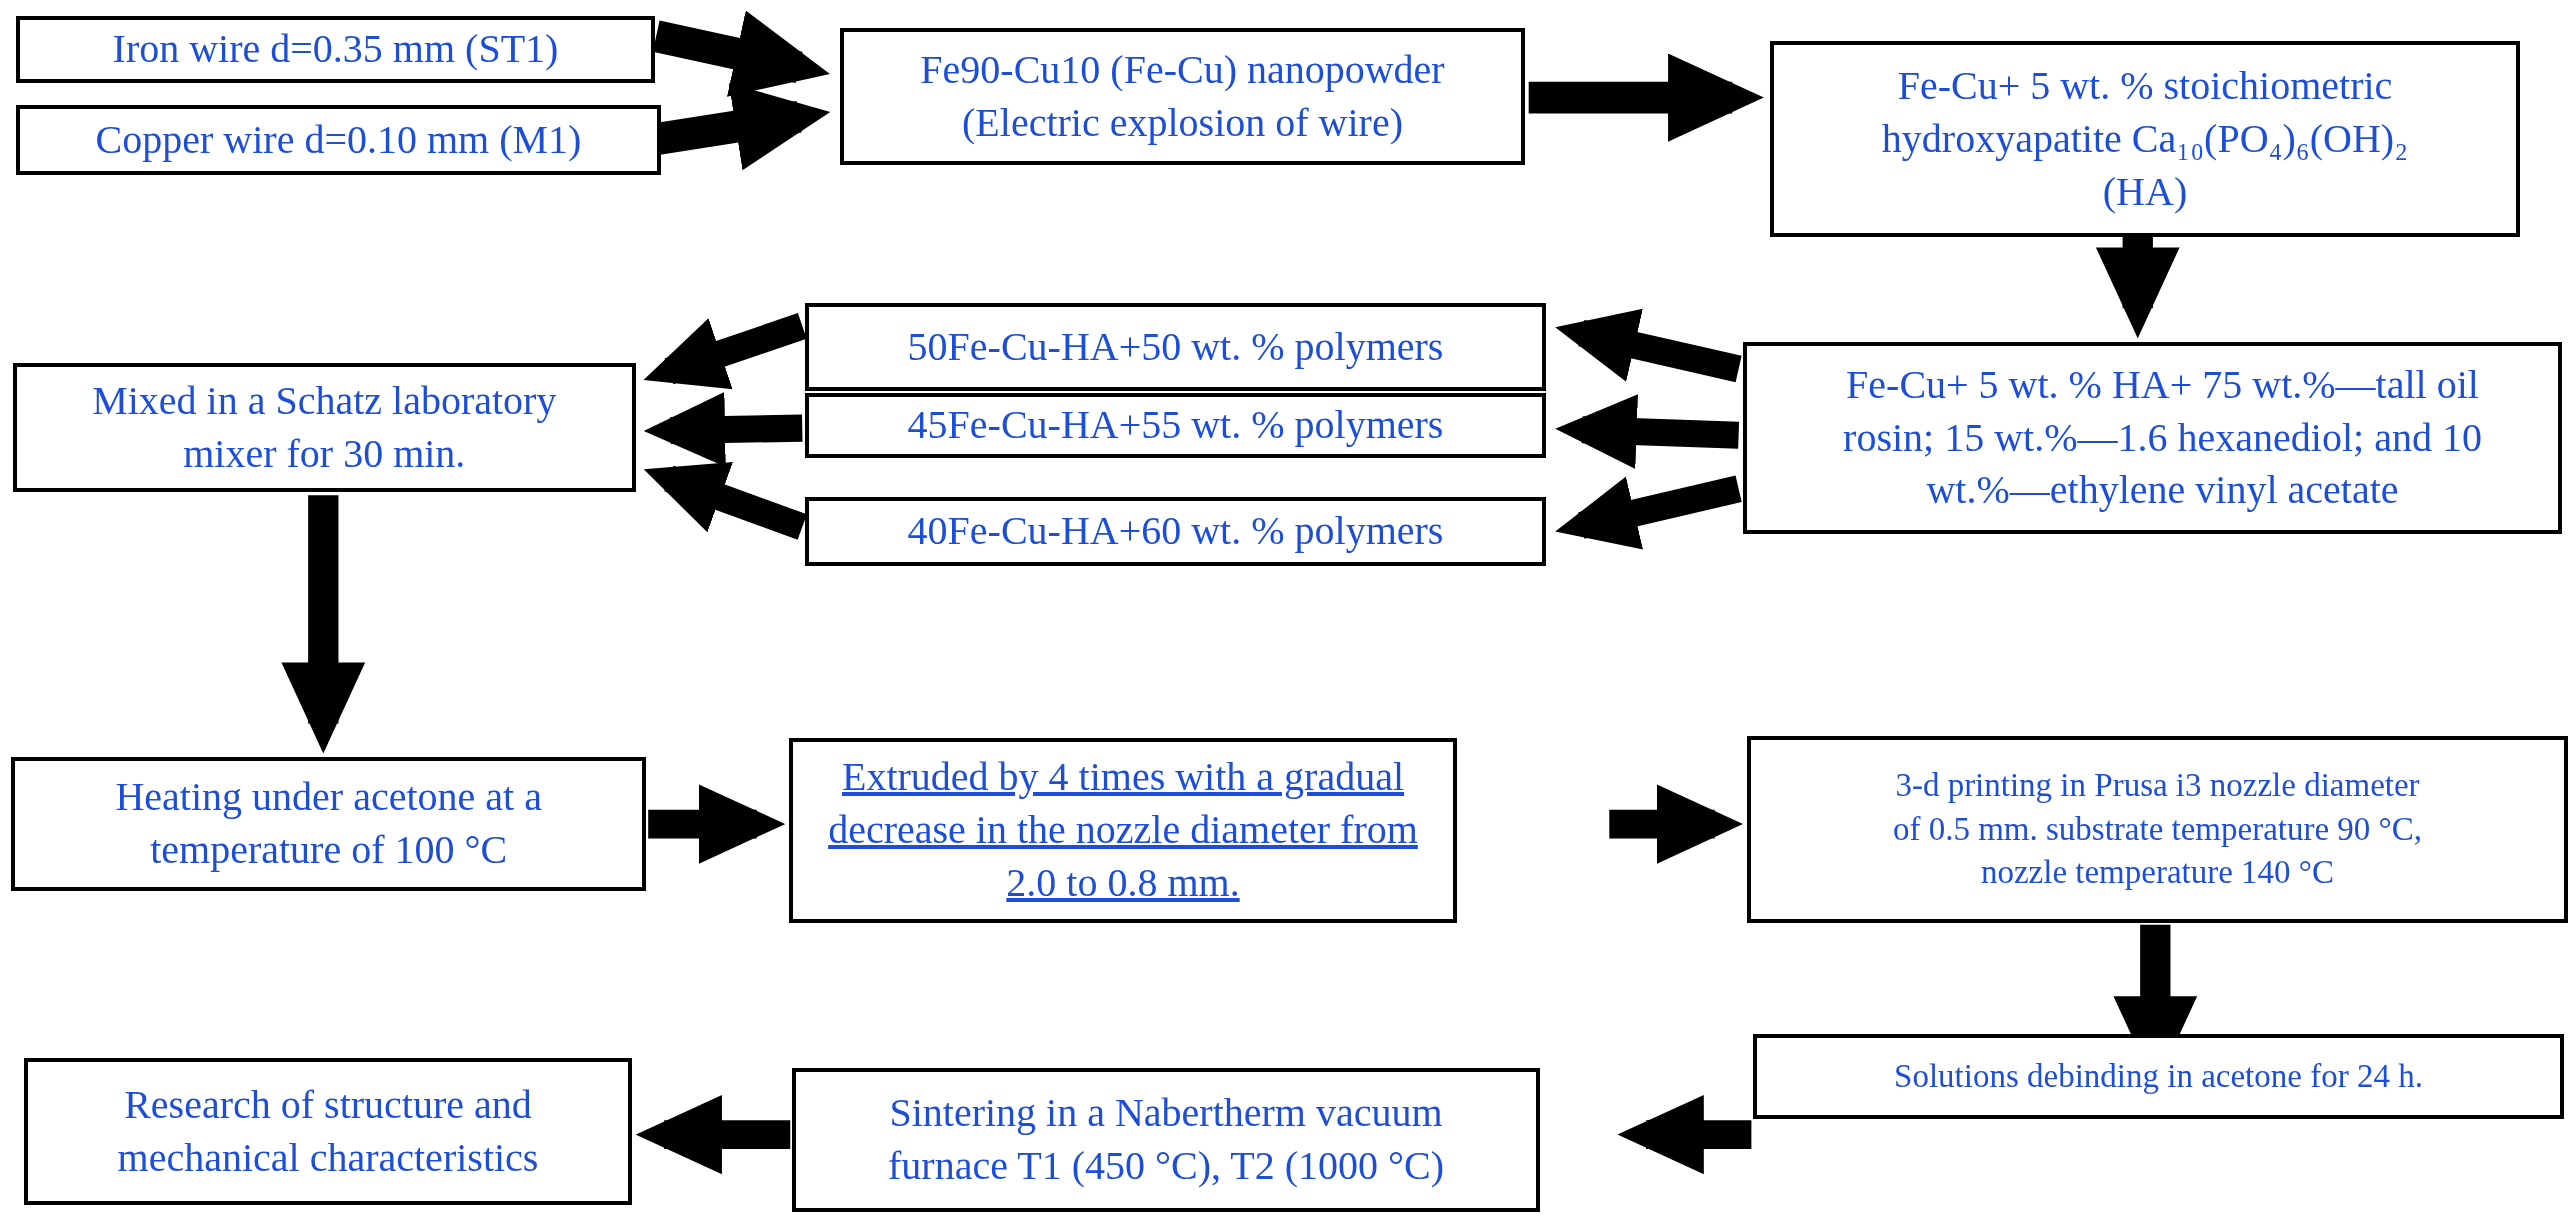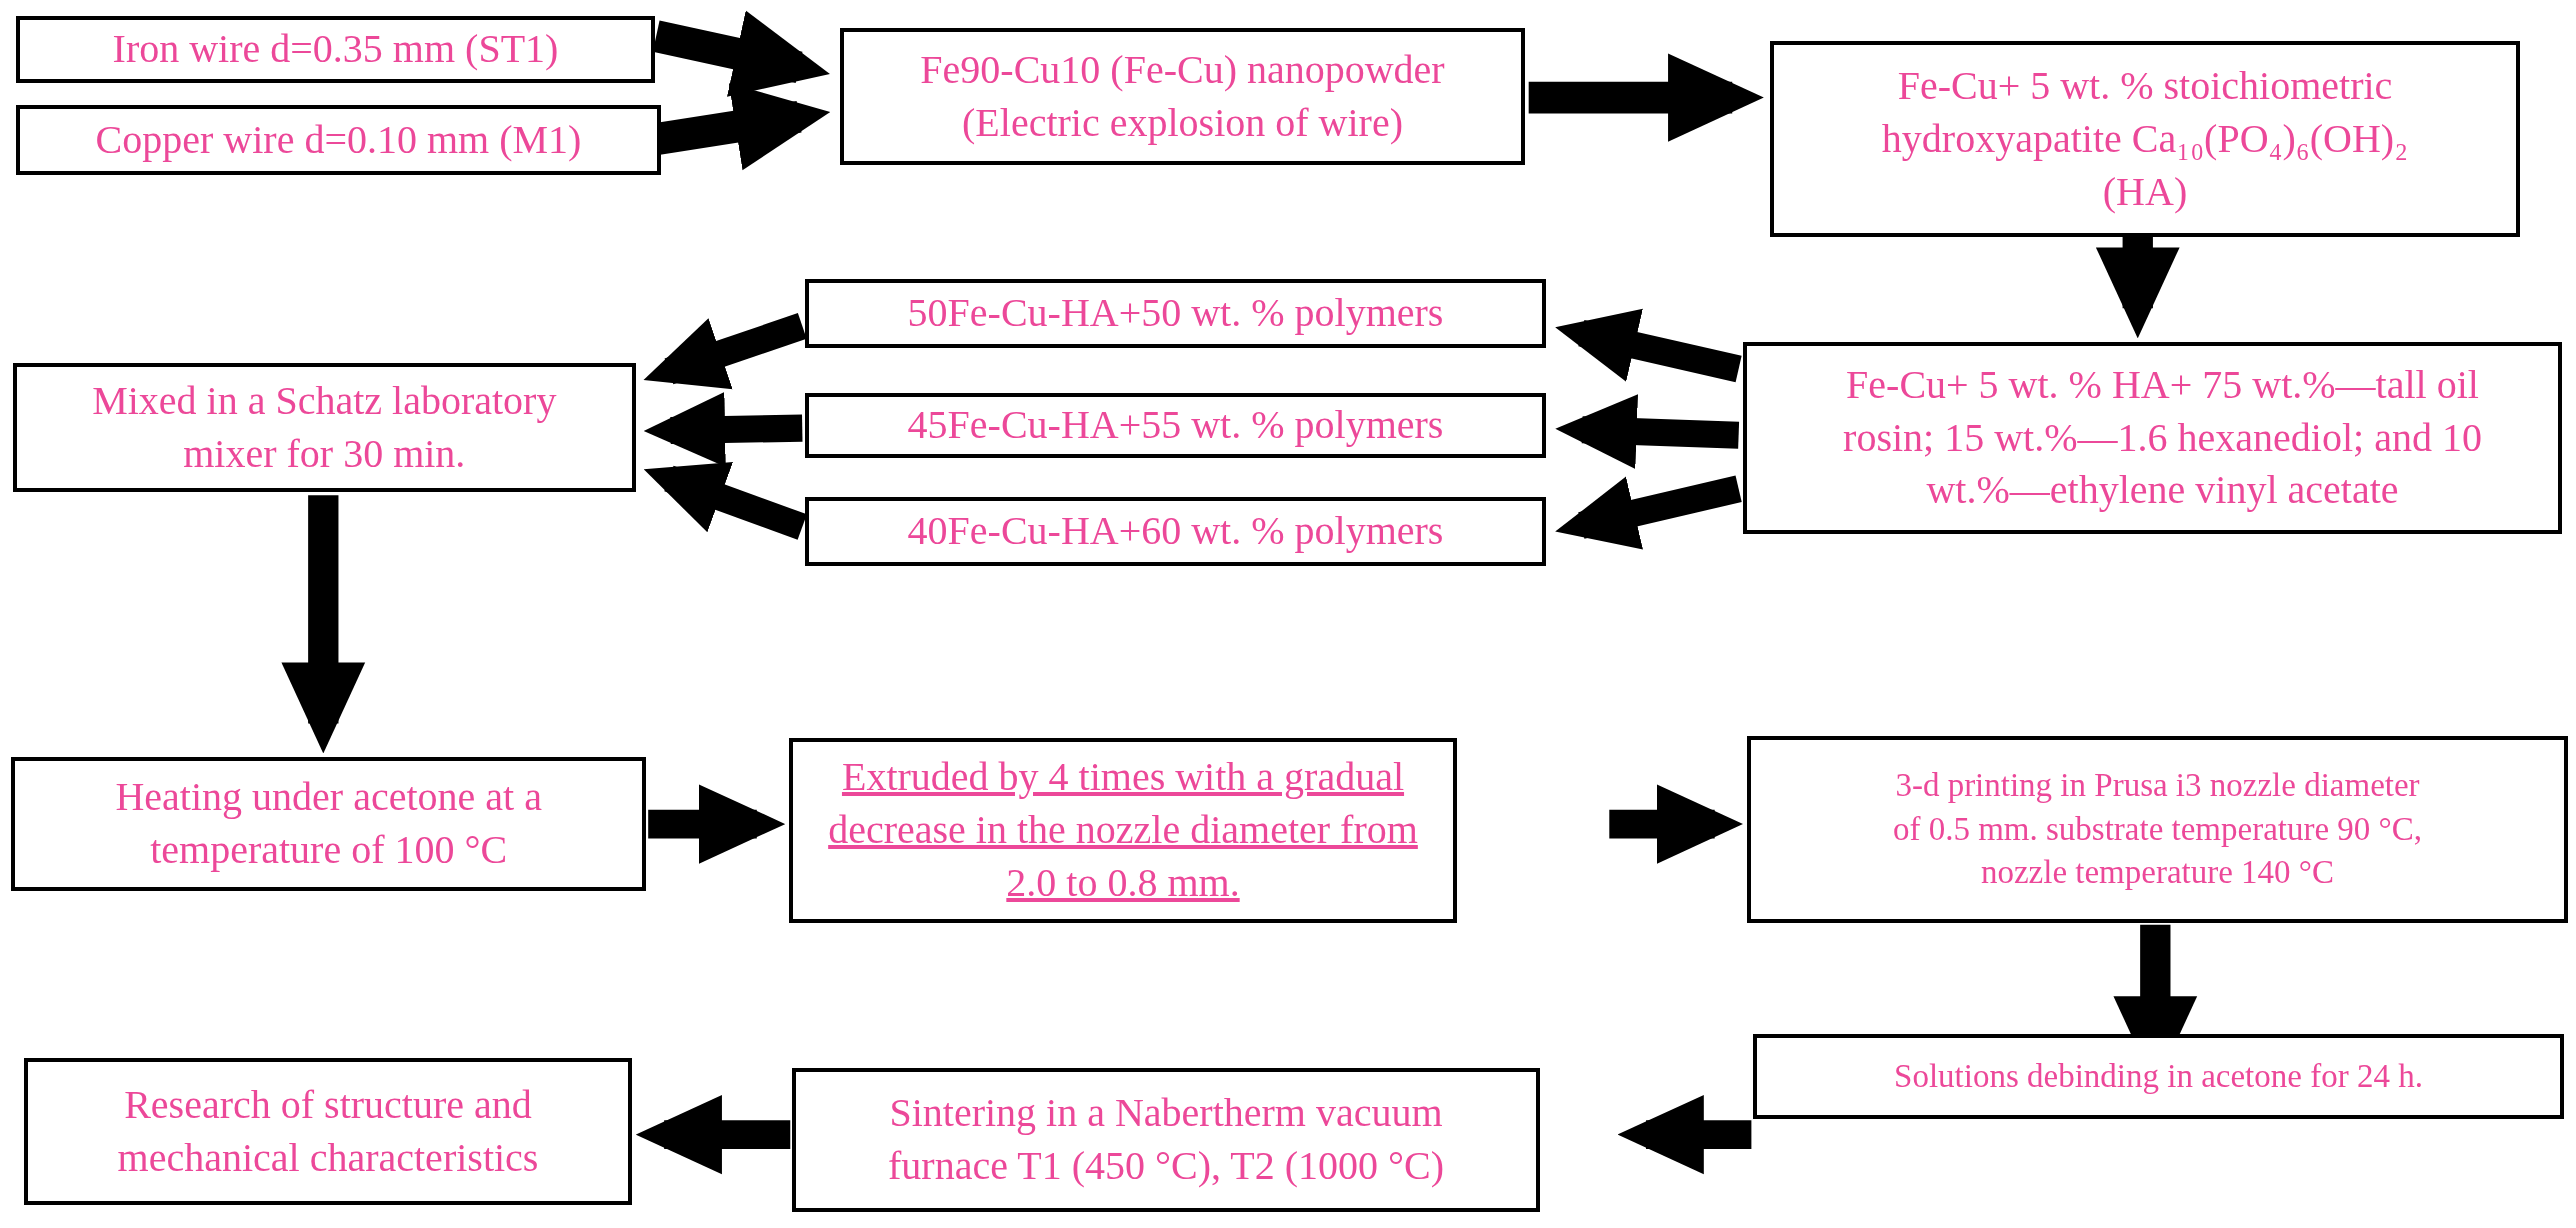--- a/index.html
+++ b/index.html
@@ -2,21 +2,21 @@
 <html style="font-size:12.8px"><head>
 <meta charset="utf-8">
 <style>
   html, body { margin: 0; padding: 0; background: #ffffff; }
   .stage {
     position: relative;
     width: 2576px;
     height: 1229px;
     background: #ffffff;
     font-family: "Liberation Serif", "DejaVu Serif", "DejaVu Sans", serif;
-    color: #ec4899;
+    color: #1d4ed8;
     overflow: hidden;
   }
   .node {
     position: absolute;
     box-sizing: border-box;
     border: 4px solid #000000;
     background: #ffffff;
     display: flex;
     align-items: center;
     justify-content: center;
@@ -24,21 +24,21 @@
     white-space: pre-line;
     font-size: 40px;
     line-height: 1.32;
     padding: 1.6px 8px;
   }
   .tight { font-size: 33px; }
   #n-iron      { left: 16px;   top: 16px;   width: 639px;  height: 67px; }
   #n-copper    { left: 16px;   top: 105px;  width: 645px;  height: 70px; }
   #n-fe90      { left: 840px; top: 28px;   width: 685px;  height: 137px; }
   #n-ha        { left: 1770px; top: 14.4px;   width: 750px;  height: 196px; margin-top: 27px; }
-  #n-p50       { left: 805px; top: 279px;  width: 741px;  height: 69px; font-family: Liberation Serif, serif; }
+  #n-p50       { left: 805px; top: 303px;  width: 741px;  height: 88px; font-family: Liberation Serif, serif; }
   #n-p45       { left: 805px; top: 393px;  width: 741px;  height: 65px; }
   #n-p40       { left: 805px; top: 497px;  width: 741px;  height: 69px; }
   #n-mixer     { left: 12.8px;   top: 363px;  width: 623px;  height: 129px; }
   #n-binder    { left: 1743px; top: 342px;  width: 819px; height: 192px; padding-left: 28px; }
   #n-heating   { left: 11.2px;   top: 757px;  width: 635px;  height: 134px; }
   #n-extruded  { left: 789px;  top: 738px;  width: 668px; height: 185px; text-decoration: underline; }
   #n-printing  { left: 1747px; top: 736px;  width: 821px; height: 187px; }
   #n-research  { left: 24px;   top: 1058px; width: 608px;  height: 147px; }
   #n-sintering { left: 792px;  top: 1068px; width: 748px; height: 144px; }
   #n-debinding { left: 1753px; top: 1034px; width: 811px; height: 85px; }

